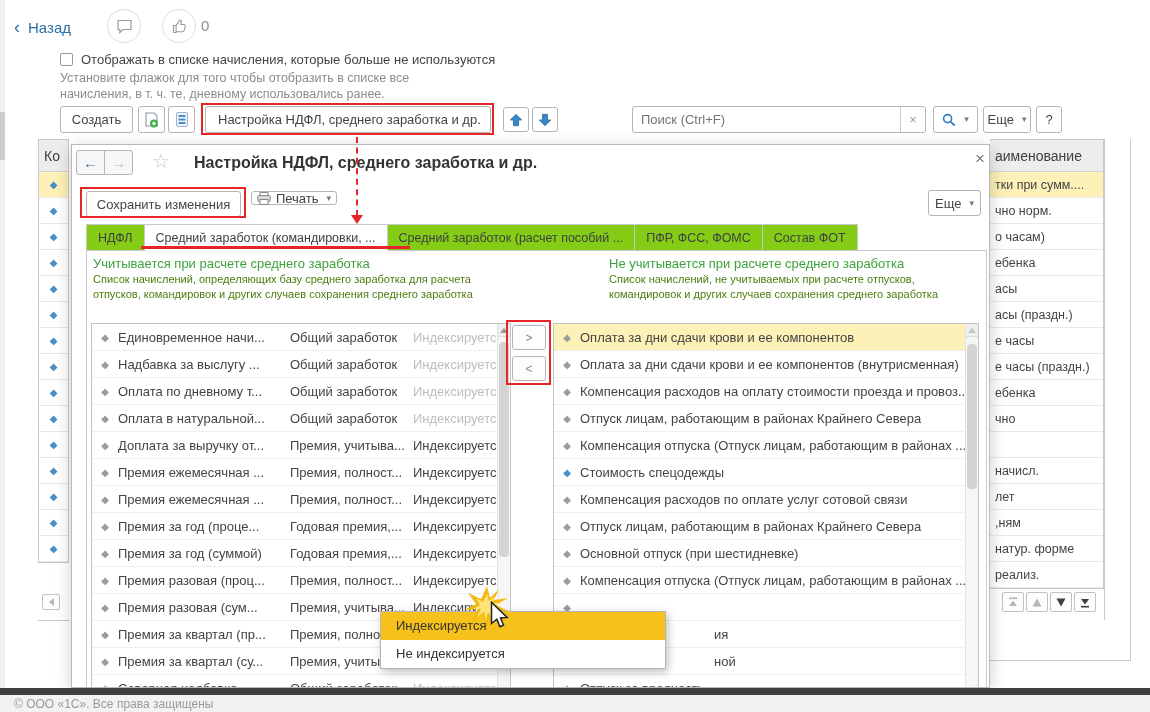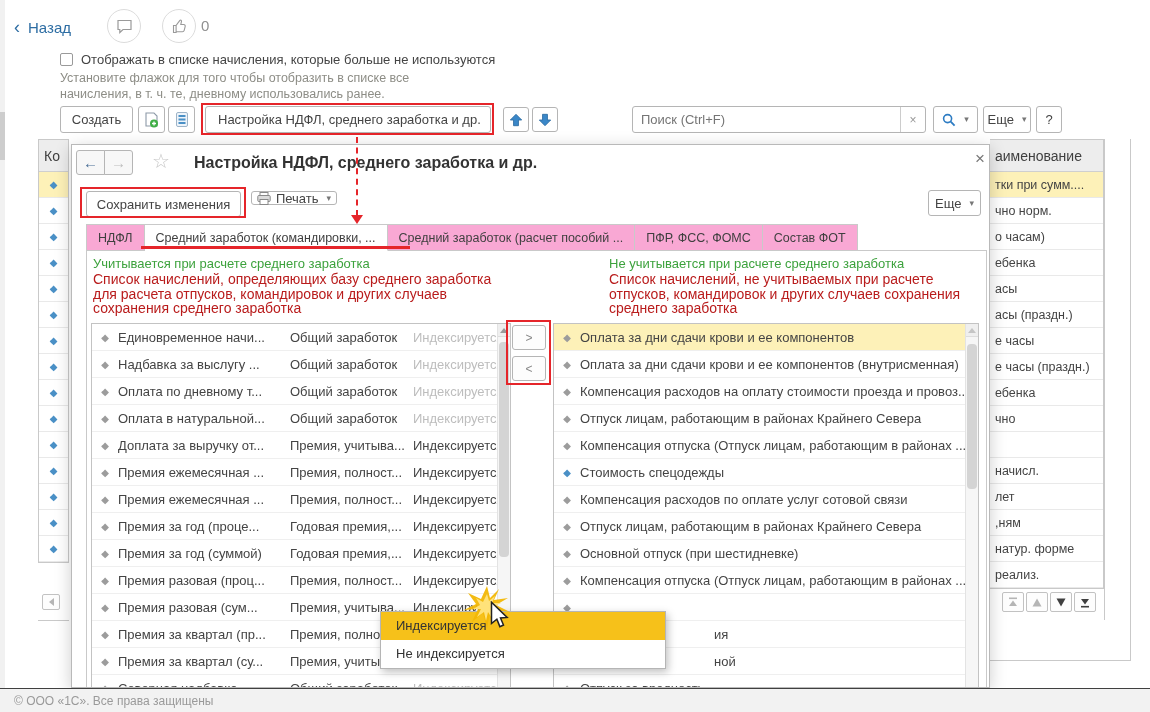--- a/index.html
+++ b/index.html
@@ -19,26 +19,26 @@
 .bgnrow{height:26px;border-bottom:1px solid #e9e9e9;display:flex;align-items:center;padding-left:5px;font-size:12.5px;color:#444;overflow:hidden;white-space:nowrap}
 .selrow{background:#fdf1b8}
 .vline{position:absolute;width:1px;background:#c9c9c9}
 .hline{position:absolute;height:1px;background:#c9c9c9}
 .navbtn{position:absolute;width:22px;height:20px;background:#fdfdfd;border:1px solid #c2c2c2;border-radius:2px;display:flex;align-items:center;justify-content:center}
 
 .dialog{position:absolute;left:71px;top:144px;width:919px;height:544px;background:#fff;border:1px solid #b9b9b9;box-shadow:0 4px 16px rgba(0,0,0,.2);z-index:10;overflow:hidden}
 .navarr{position:absolute;width:29px;height:25px;background:#f7f7f7;border:1px solid #b5b5b5;display:flex;align-items:center;justify-content:center;font-size:15px}
 .title{position:absolute;font-size:16px;font-weight:bold;color:#333;white-space:nowrap}
 .tabs{position:absolute;display:flex;z-index:3}
-.tab{height:27px;line-height:26px;padding:0 11px;background:#f9a8d4;border:1px solid #c9c9c9;border-left:none;font-size:12.5px;color:#3f3f3f;white-space:nowrap;overflow:hidden;cursor:pointer}
+.tab{height:27px;line-height:26px;padding:0 11px;background:#84cc16;border:1px solid #c9c9c9;border-left:none;font-size:12.5px;color:#3f3f3f;white-space:nowrap;overflow:hidden;cursor:pointer}
 .tab:first-child{border-left:1px solid #c9c9c9}
 .tab.active{background:#fff;border-bottom-color:#fff}
 .panel{position:absolute;border:1px solid #c9c9c9;background:#fff}
 .green{position:absolute;color:#3da23d;font-size:13px;white-space:nowrap}
-.desc{position:absolute;color:#b91c1c;font-size:14px;line-height:14.5px}
+.desc{position:absolute;color:#4d7c0f;font-size:11px;line-height:14.5px}
 .listbox{position:absolute;border:1px solid #c3c3c3;background:#fff;overflow:hidden}
 .lrow{display:flex;height:27px;align-items:center;border-bottom:1px solid #efefef;white-space:nowrap;font-size:13px}
 .dia{width:26px;text-align:center;color:#9c9c9c;font-size:10px;flex:none}
 .dia.blue{color:#4a90c6}
 .dia.hid{visibility:hidden}
 .c1{width:172px;overflow:hidden;flex:none}
 .c2{width:123px;overflow:hidden;flex:none}
 .c3{flex:1;overflow:hidden}
 .muted{color:#bdbdbd}
 .rtext{flex:1;overflow:hidden}
@@ -50,21 +50,21 @@
 .tbtn{position:absolute;width:34px;height:25px;background:#fdfdfd;border:1px solid #b5b5b5;border-radius:3px;color:#888;font-size:12px;display:flex;align-items:center;justify-content:center}
 
 .redbox{position:absolute;border:2px solid #e5252a;z-index:30;pointer-events:none}
 .redline{position:absolute;background:#e5252a;z-index:30}
 .dash{position:absolute;border-left:2px dashed #e5252a;z-index:30}
 .arrowhead{position:absolute;width:0;height:0;border-left:6px solid transparent;border-right:6px solid transparent;border-top:9px solid #e5252a;z-index:30}
 
 .dropdown{position:absolute;left:380px;top:611px;width:286px;background:#fff;border:1px solid #b5b5b5;box-shadow:2px 3px 8px rgba(0,0,0,.25);z-index:50}
 .dropopt{height:28px;line-height:28px;padding-left:15px;font-size:13px;color:#333;cursor:pointer}
 .dropopt.sel{background:#f6c11a}
-.footer{position:absolute;left:0;top:688px;width:1150px;height:24px;background:#f2f2f2;border-top:1px solid #404040;color:#9a9a9a;font-size:12px;display:flex;align-items:center;padding-left:14px;z-index:45}
+.footer{position:absolute;left:0;top:688px;width:1150px;height:24px;background:#f2f2f2;border-top:7px solid #404040;color:#9a9a9a;font-size:12px;display:flex;align-items:center;padding-left:14px;z-index:45}
 .leftstrip{position:absolute;left:0;top:0;width:5px;height:688px;background:#f1f1f1}
 .leftthumb{position:absolute;left:0;top:112px;width:5px;height:48px;background:#cdcdcd}
 .chk{position:absolute;width:13px;height:13px;border:1px solid #9a9a9a;border-radius:2px;background:#fff}
 .star{font-size:20px;color:#c8c8c8}
 .zero{position:absolute;color:#8f8f8f;font-size:15px}
 </style>
 </head>
 <body>
 
 <div class="canvas">

